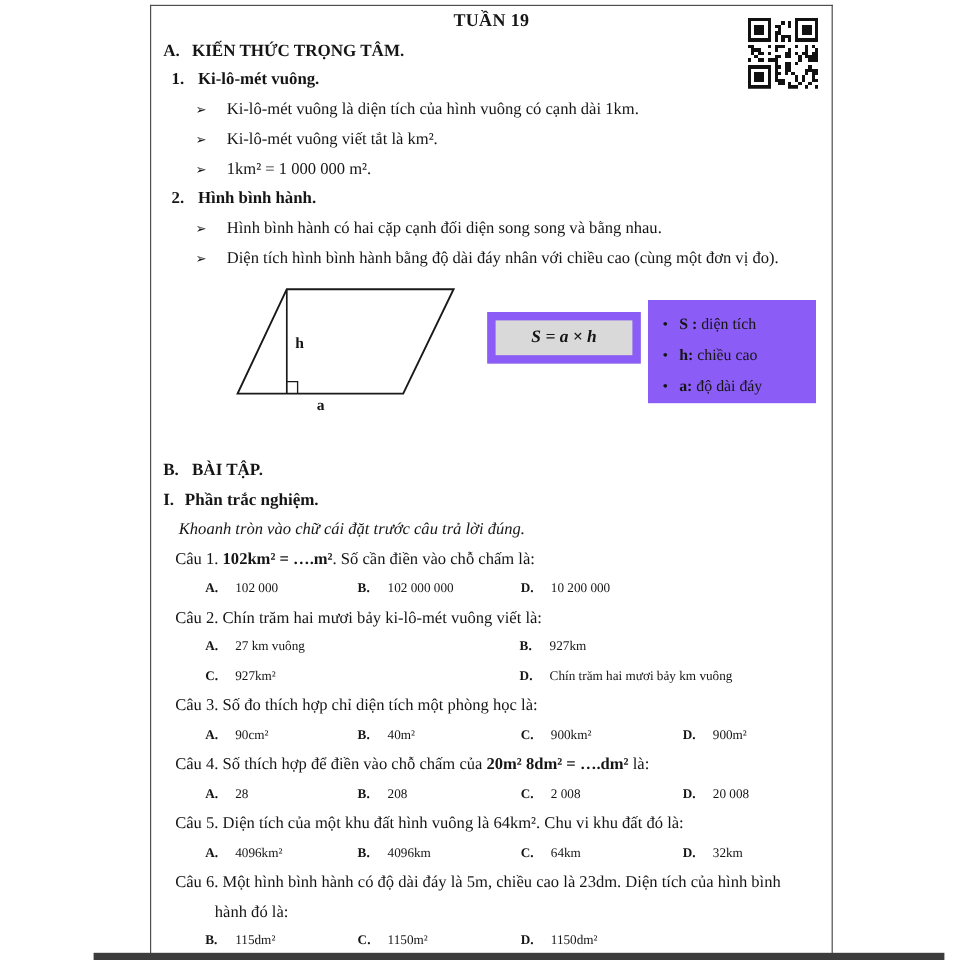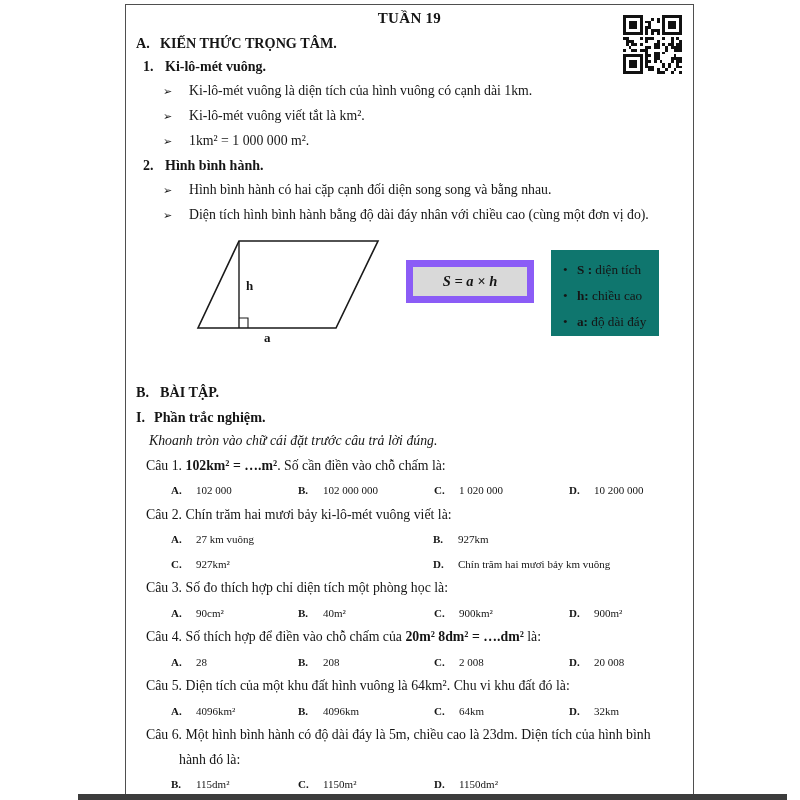--- a/index.html
+++ b/index.html
@@ -27,22 +27,22 @@
   .arrow-bullet { width:26px; flex:none; font-family:"DejaVu Sans",sans-serif; font-size:11px; padding-top:1px; }
   .bullet-text { flex:1; }
 
   
   .figure { position:relative; height:118px; margin-top:8px; }
   .pgram-svg { position:absolute; left:58px; top:2px; }
   .pgram-svg text { font-family:"Liberation Serif","DejaVu Serif",serif; font-weight:bold; font-size:13px; fill:#151515; }
   .formula-box { position:absolute; left:270px; top:24px; width:114px; height:29px;
                  background:#d9d9d9; border:7px solid #8b5cf6; text-align:center;
                  line-height:29px; font-weight:bold; font-size:14.5px;font-style:italic; }
-  .legend-box { position:absolute; left:415px; top:14px; width:108px; height:86px;
-                background:#0f766e; padding:7px 0 0 12px; box-sizing:border-box; }
+  .legend-box { position:absolute; left:404px; top:14px; width:140px; height:86px;
+                background:#8b5cf6; padding:7px 0 0 12px; box-sizing:border-box; }
   .legend-row { line-height:26px; font-size:13.2px; white-space:nowrap; }
   .legend-bullet { display:inline-block; width:14px; }
   .legend-term { font-weight:bold; }
 
   
   .section-b { margin-top:26px; }
   .sec-b-head, .part-head { font-weight:bold; font-size:14.2px; line-height:24.5px; }
   .part-label { display:inline-block; min-width:18px; }
   .instruction { font-style:italic; margin-left:13px; line-height:24.5px; font-size:13.8px; }
 
@@ -335,21 +335,20 @@
       <div class="part-head">
         <span class="part-label">I.</span><span>Phần trắc nghiệm.</span>
       </div>
       <div class="instruction">Khoanh tròn vào chữ cái đặt trước câu trả lời đúng.</div>
       <div class="question-list">
           <div class="question">
             <div class="q-text"><span class="q-label">Câu 1.</span> <span class="b">102km² = ….m²</span><span>. Số cần điền vào chỗ chấm là:</span></div>
             <div class="q-options cols-four">
               <div class="option"><span class="opt-letter">A.</span><span class="opt-text">102 000</span></div>
               <div class="option"><span class="opt-letter">B.</span><span class="opt-text">102 000 000</span></div>
-              <div class="option"><span class="opt-letter">C.</span><span class="opt-text">1 020 000</span></div>
               <div class="option"><span class="opt-letter">D.</span><span class="opt-text">10 200 000</span></div>
             </div>
           </div>
           <div class="question">
             <div class="q-text"><span class="q-label">Câu 2.</span> <span>Chín trăm hai mươi bảy ki-lô-mét vuông viết là:</span></div>
             <div class="q-options cols-two">
               <div class="option"><span class="opt-letter">A.</span><span class="opt-text">27 km vuông</span></div>
               <div class="option"><span class="opt-letter">B.</span><span class="opt-text">927km</span></div>
               <div class="option"><span class="opt-letter">C.</span><span class="opt-text">927km²</span></div>
               <div class="option"><span class="opt-letter">D.</span><span class="opt-text">Chín trăm hai mươi bảy km vuông</span></div>

